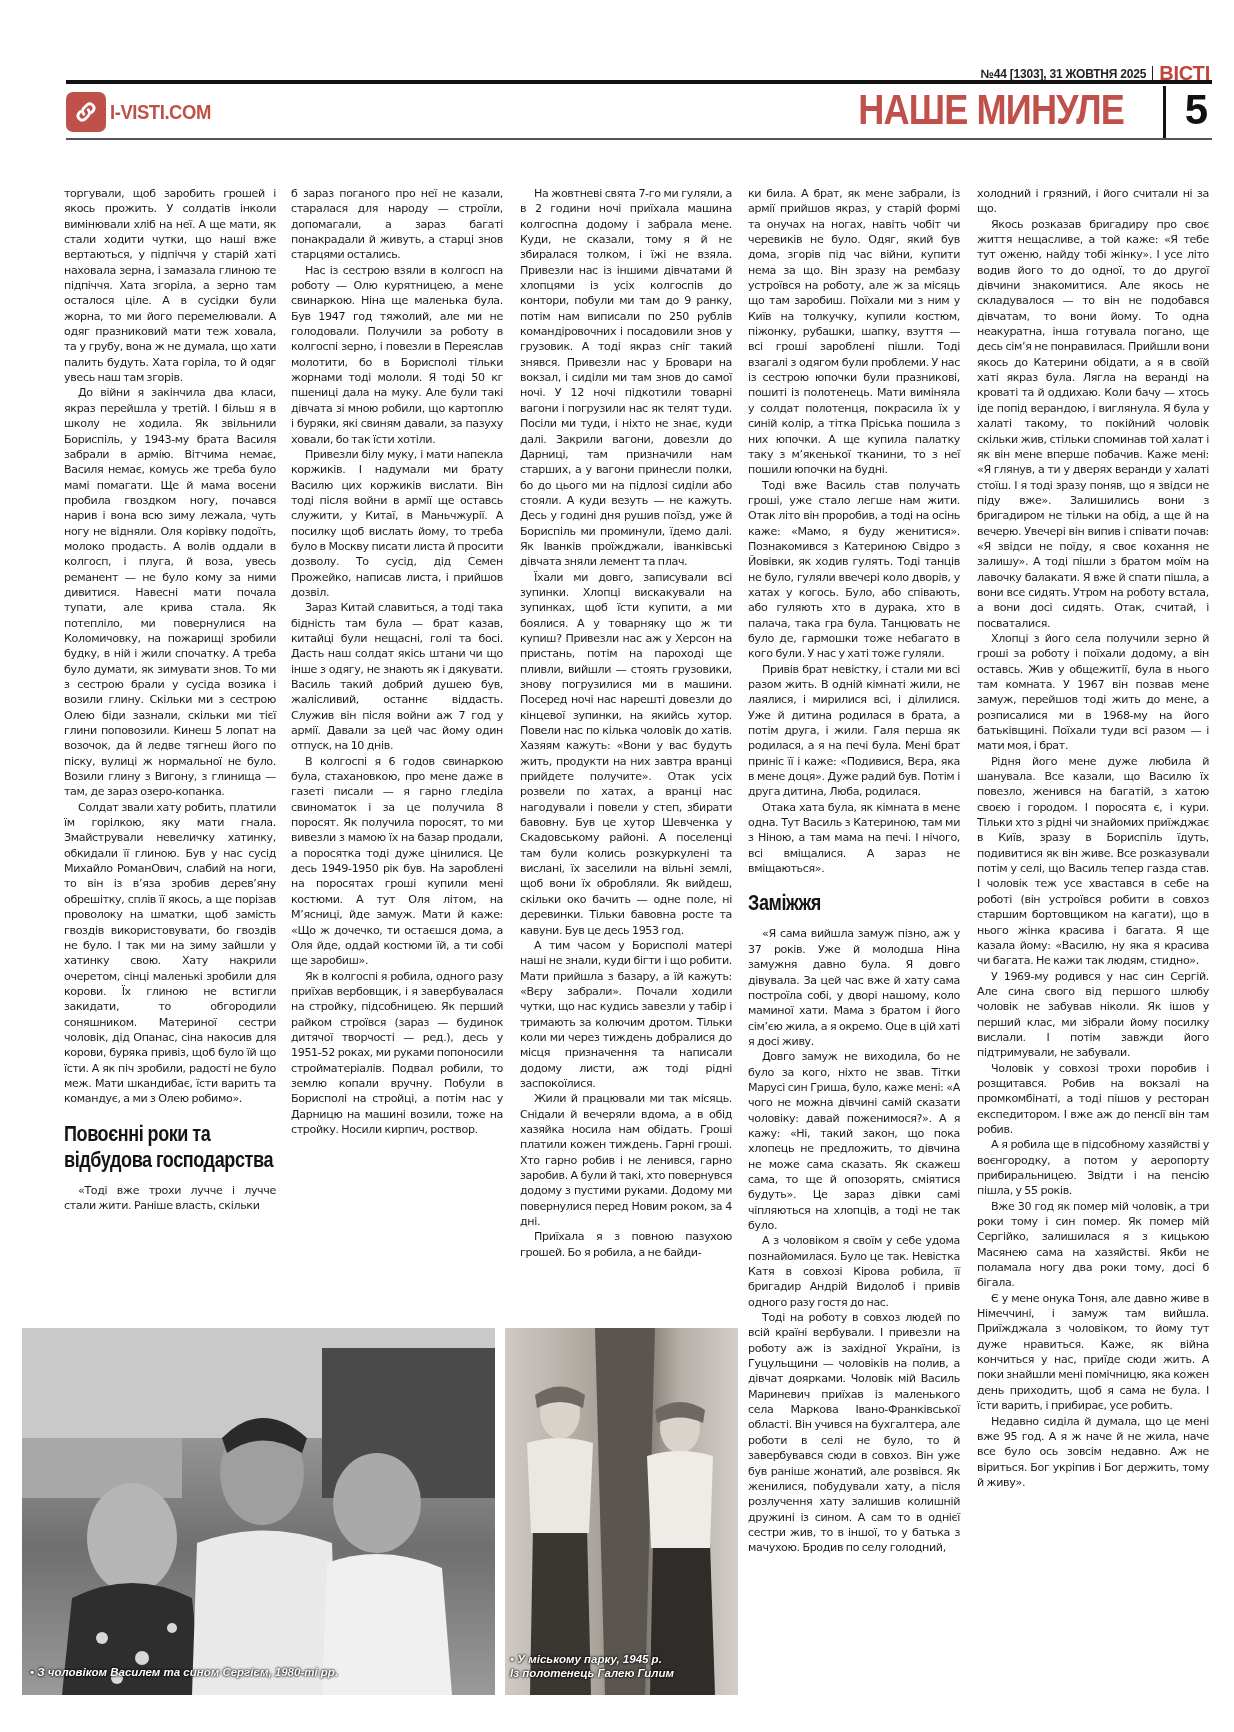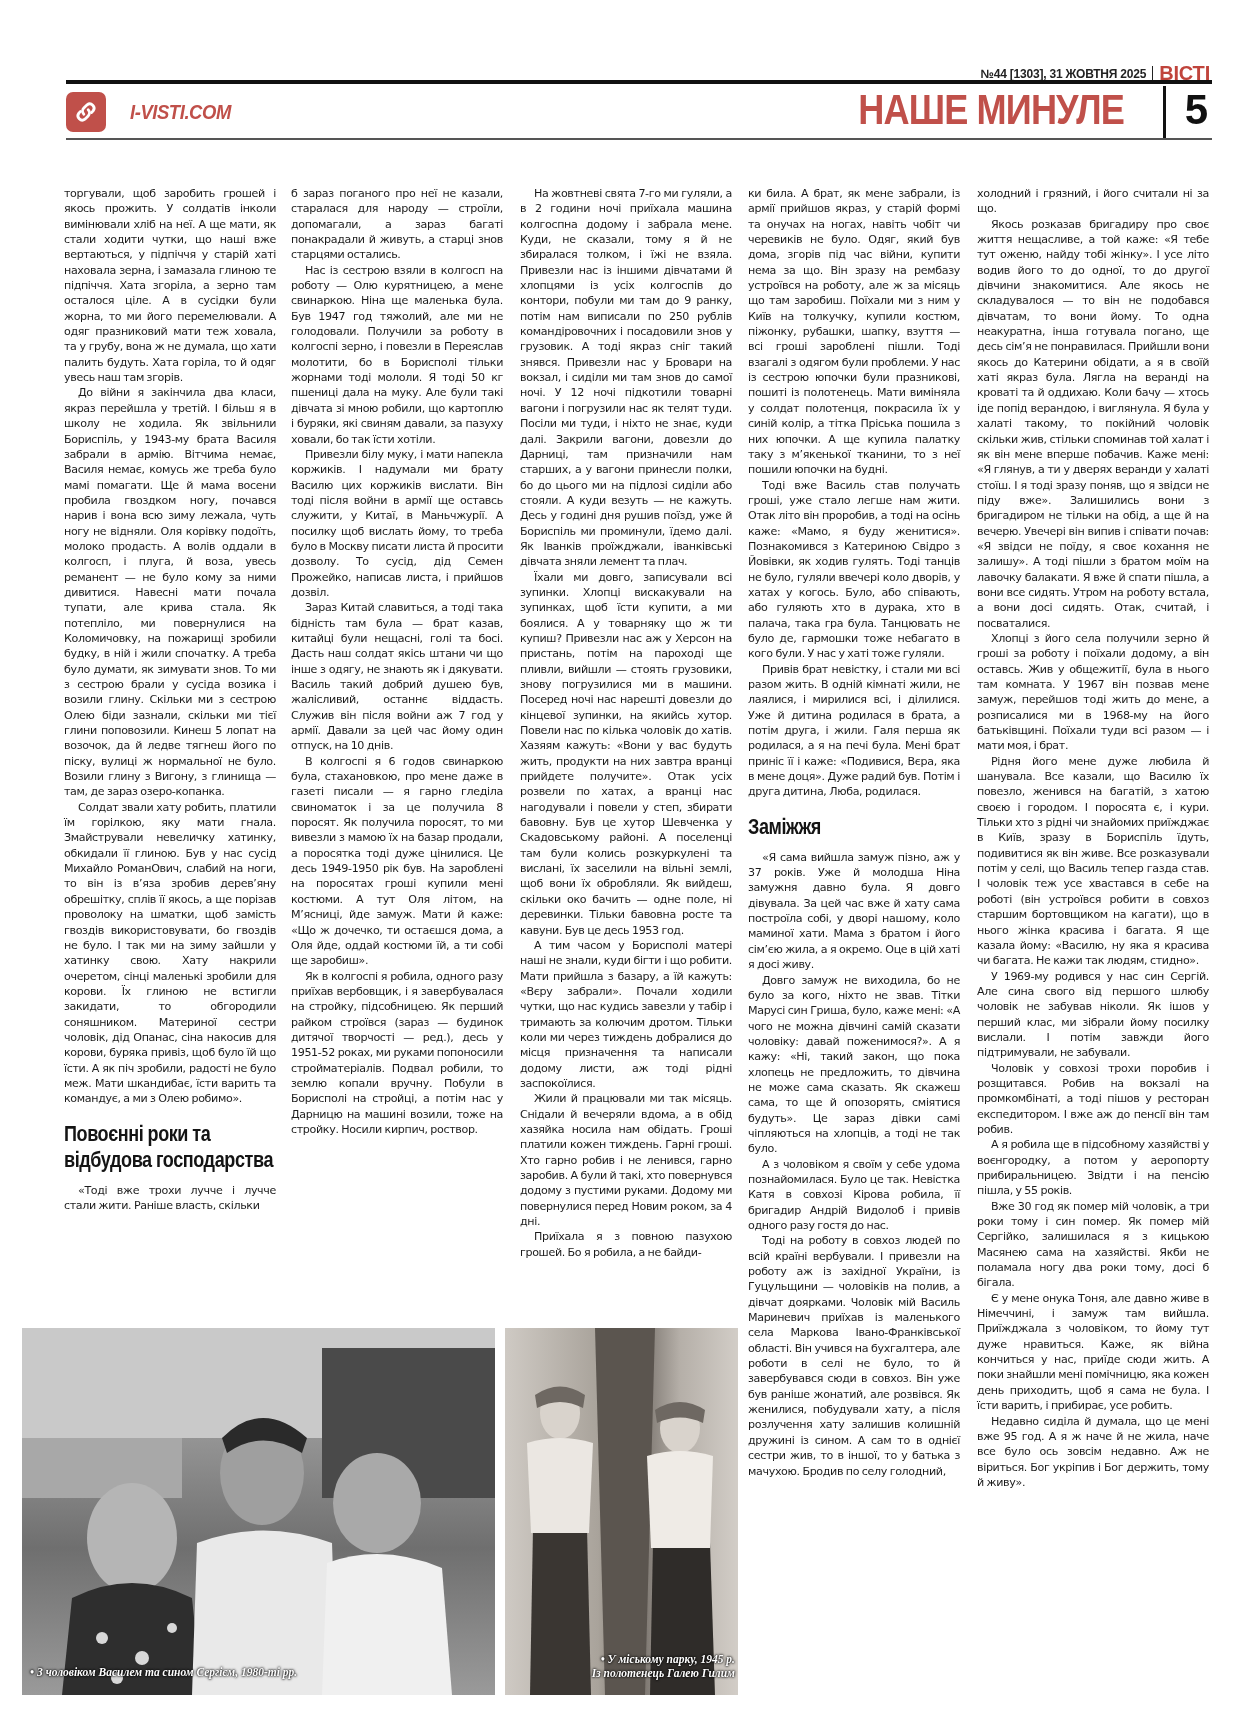--- a/index.html
+++ b/index.html
@@ -6,21 +6,21 @@
   html, body { width: 1234px; height: 1732px; background: #ffffff; overflow: hidden; }
   body { position: relative; font-family: "Liberation Sans", sans-serif; color: #1a1a1a; }
 
   .issue-line { position: absolute; top: 62px; right: 24px; display: flex; align-items: center; gap: 6px; font-family: "Liberation Sans", sans-serif; font-size: 12px; font-weight: bold; color: #222; letter-spacing: -0.2px; }
   .issue-line .sep { width: 1px; height: 16px; background: #222; }
   .issue-line .brand { color: #c0443c; font-weight: bold; font-size: 20px; }
 
   .top-rule { position: absolute; top: 80px; left: 66px; right: 22px; height: 4px; background: #111; }
   .bottom-rule { position: absolute; top: 138px; left: 66px; right: 22px; height: 2px; background: #555; }
 
-  .site-logo { position: absolute; top: 92px; left: 66px; display: flex; align-items: center; gap: 24px; font-style: italic; }
+  .site-logo { position: absolute; top: 92px; left: 66px; display: flex; align-items: center; gap: 4px; }
   .site-logo .badge { width: 40px; height: 40px; background: #c0504a; border-radius: 7px; display: flex; align-items: center; justify-content: center; }
   .site-logo .badge svg { width: 26px; height: 26px; }
   .site-logo .site-name { font-family: "Liberation Sans", sans-serif; font-weight: bold; font-size: 21px; color: #c0504a; letter-spacing: -0.5px; transform: scaleX(0.88); transform-origin: left center; }
 
   .section-title { position: absolute; top: 86px; right: 110px; font-family: "Liberation Sans", sans-serif; font-weight: bold; font-size: 42px; color: #c0504a; letter-spacing: -1px; transform: scaleX(0.86); transform-origin: right center; line-height: 48px; }
   .title-sep { position: absolute; top: 86px; right: 68px; width: 3px; height: 52px; background: #111; }
   .page-number { position: absolute; top: 86px; right: 26px; font-family: "Liberation Sans", sans-serif; font-weight: bold; font-size: 42px; color: #111; line-height: 48px; }
 
   .col { position: absolute; top: 186px; font-family: "DejaVu Sans", sans-serif; font-size: 11.1px; line-height: 15.35px; text-align: justify; color: #1c1c1c; letter-spacing: -0.35px; word-spacing: -0.5px; hyphens: manual; }
   .col p { text-indent: 14px; }
@@ -30,21 +30,21 @@
   .col3 { left: 520px; width: 212px; }
   .col4 { left: 748px; width: 212px; }
   .col5 { left: 977px; width: 232px; }
 
   .subhead { font-family: "Liberation Sans", sans-serif; font-weight: bold; color: #141414; font-size: 22px; line-height: 26px; letter-spacing: -0.5px; transform: scaleX(0.82); transform-origin: left center; width: 260px; margin: 14px 0 10px 0; text-align: left; text-indent: 0; }
 
   .photo { position: absolute; overflow: hidden; background: #777; }
   .photo-family { left: 22px; top: 1328px; width: 473px; height: 367px; background: linear-gradient(180deg, #b8b8b8 0%, #8e8e8e 35%, #6f6f6f 60%, #9a9a9a 100%); }
   .photo-park { left: 505px; top: 1328px; width: 233px; height: 367px; background: linear-gradient(90deg, #cfcac4 0%, #a9a39b 40%, #6c6660 55%, #b5afa8 75%, #d2cdc7 100%); }
   .photo svg { position: absolute; left: 0; top: 0; width: 100%; height: 100%; }
-  .caption { position: absolute; font-family: Liberation Serif, serif; font-style: italic; font-weight: bold; font-size: 11.5px; line-height: 14px; color: #ffffff; text-shadow: 0 0 2px #000, 0 0 3px #000; text-align: right; }
+  .caption { position: absolute; font-family: Liberation Sans, sans-serif; font-style: italic; font-weight: bold; font-size: 11.5px; line-height: 14px; color: #ffffff; text-shadow: 0 0 2px #000, 0 0 3px #000; }
   .caption-family { left: 30px; top: 1665px; }
   .caption-park { left: 510px; top: 1652px; width: 225px; }
 </style>
 </head>
 <body>
 
 <div class="issue-line">
   <span>№44 [1303], 31 ЖОВТНЯ 2025</span>
   <span class="sep"></span>
   <span class="brand">ВІСТІ</span>
@@ -88,20 +88,21 @@
   <p>Їхали ми довго, записували всі зупинки. Хлопці вискакували на зупинках, щоб їсти купити, а ми боялися. А у товарняку що ж ти купиш? Привезли нас аж у Херсон на пристань, потім на пароході ще пливли, вийшли — стоять грузовики, знову погрузилися ми в машини. Посеред ночі нас нарешті довезли до кінцевої зупинки, на якийсь хутор. Повели нас по кілька чоловік до хатів. Хазяям кажуть: «Вони у вас будуть жить, продукти на них завтра вранці прийдете получите». Отак усіх розвели по хатах, а вранці нас нагодували і повели у степ, збирати бавовну. Був це хутор Шевченка у Скадовському районі. А поселенці там були колись розкуркулені та вислані, їх заселили на вільні землі, щоб вони їх обробляли. Як вийдеш, скільки око бачить — одне поле, ні деревинки. Тільки бавовна росте та кавуни. Був це десь 1953 год.</p>
   <p>А тим часом у Борисполі матері наші не знали, куди бігти і що робити. Мати прийшла з базару, а їй кажуть: «Вєру забрали». Почали ходили чутки, що нас кудись завезли у табір і тримають за колючим дротом. Тільки коли ми через тиждень добралися до місця призначення та написали додому листи, аж тоді рідні заспокоїлися.</p>
   <p>Жили й працювали ми так місяць. Снідали й вечеряли вдома, а в обід хазяйка носила нам обідать. Гроші платили кожен тиждень. Гарні гроші. Хто гарно робив і не ленився, гарно заробив. А були й такі, хто повернувся додому з пустими руками. Додому ми повернулися перед Новим роком, за 4 дні.</p>
   <p>Приїхала я з повною пазухою грошей. Бо я робила, а не байди-</p>
 </div>
 
 <div class="col col4">
   <p class="noindent">ки била. А брат, як мене забрали, із армії прийшов якраз, у старій формі та онучах на ногах, навіть чобіт чи черевиків не було. Одяг, який був дома, згорів під час війни, купити нема за що. Він зразу на рембазу устроївся на роботу, але ж за місяць що там заробиш. Поїхали ми з ним у Київ на толкучку, купили костюм, піжонку, рубашки, шапку, взуття — всі гроші зароблені пішли. Тоді взагалі з одягом були проблеми. У нас із сестрою юпочки були празникові, пошиті із полотенець. Мати виміняла у солдат полотенця, покрасила їх у синій колір, а тітка Пріська пошила з них юпочки. А ще купила палатку таку з м’якенької тканини, то з неї пошили юпочки на будні.</p>
   <p>Тоді вже Василь став получать гроші, уже стало легше нам жити. Отак літо він проробив, а тоді на осінь каже: «Мамо, я буду женитися». Познакомився з Катериною Свідро з Йовівки, як ходив гулять. Тоді танців не було, гуляли ввечері коло дворів, у хатах у когось. Було, або співають, або гуляють хто в дурака, хто в палача, така гра була. Танцювать не було де, гармошки тоже небагато в кого були. У нас у хаті тоже гуляли.</p>
   <p>Привів брат невістку, і стали ми всі разом жить. В одній кімнаті жили, не лаялися, і мирилися всі, і ділилися. Уже й дитина родилася в брата, а потім друга, і жили. Галя перша як родилася, а я на печі була. Мені брат приніс її і каже: «Подивися, Вєра, яка в мене доця». Дуже радий був. Потім і друга дитина, Люба, родилася.</p>
+  <p>Отака хата була, як кімната в мене одна. Тут Василь з Катериною, там ми з Ніною, а там мама на печі. І нічого, всі вміщалися. А зараз не вміщаються».</p>
   <h2 class="subhead">Заміжжя</h2>
   <p>«Я сама вийшла замуж пізно, аж у 37 років. Уже й молодша Ніна замужня давно була. Я довго дівувала. За цей час вже й хату сама построїла собі, у дворі нашому, коло маминої хати. Мама з братом і його сім’єю жила, а я окремо. Оце в цій хаті я досі живу.</p>
   <p>Довго замуж не виходила, бо не було за кого, ніхто не звав. Тітки Марусі син Гриша, було, каже мені: «А чого не можна дівчині самій сказати чоловіку: давай поженимося?». А я кажу: «Ні, такий закон, що пока хлопець не предложить, то дівчина не може сама сказать. Як скажеш сама, то ще й опозорять, сміятися будуть». Це зараз дівки самі чіпляються на хлопців, а тоді не так було.</p>
   <p>А з чоловіком я своїм у себе удома познайомилася. Було це так. Невістка Катя в совхозі Кірова робила, її бригадир Андрій Видолоб і привів одного разу гостя до нас.</p>
   <p>Тоді на роботу в совхоз людей по всій країні вербували. І привезли на роботу аж із західної України, із Гуцульщини — чоловіків на полив, а дівчат доярками. Чоловік мій Василь Мариневич приїхав із маленького села Маркова Івано-Франківської області. Він учився на бухгалтера, але роботи в селі не було, то й завербувався сюди в совхоз. Він уже був раніше жонатий, але розвівся. Як женилися, побудували хату, а після розлучення хату залишив колишній дружині із сином. А сам то в однієї сестри жив, то в іншої, то у батька з мачухою. Бродив по селу голодний,</p>
 </div>
 
 <div class="col col5">
   <p class="noindent">холодний і грязний, і його считали ні за що.</p>
   <p>Якось розказав бригадиру про своє життя нещасливе, а той каже: «Я тебе тут оженю, найду тобі жінку». І усе літо водив його то до одної, то до другої дівчини знакомитися. Але якось не складувалося — то він не подобався дівчатам, то вони йому. То одна неакуратна, інша готувала погано, ще десь сім’я не понравилася. Прийшли вони якось до Катерини обідати, а я в своїй хаті якраз була. Лягла на веранді на кроваті та й оддихаю. Коли бачу — хтось іде попід верандою, і вигля­нула. Я була у халаті такому, то покійний чоловік скільки жив, стільки споминав той халат і як він мене вперше побачив. Каже мені: «Я глянув, а ти у дверях веранди у халаті стоїш. І я тоді зразу поняв, що я звідси не піду вже». Залишились вони з бригадиром не тільки на обід, а ще й на вечерю. Увечері він випив і співати почав: «Я звідси не поїду, я своє кохання не залишу». А тоді пішли з братом моїм на лавочку балакати. Я вже й спати пішла, а вони все сидять. Утром на роботу встала, а вони досі сидять. Отак, считай, і посваталися.</p>

